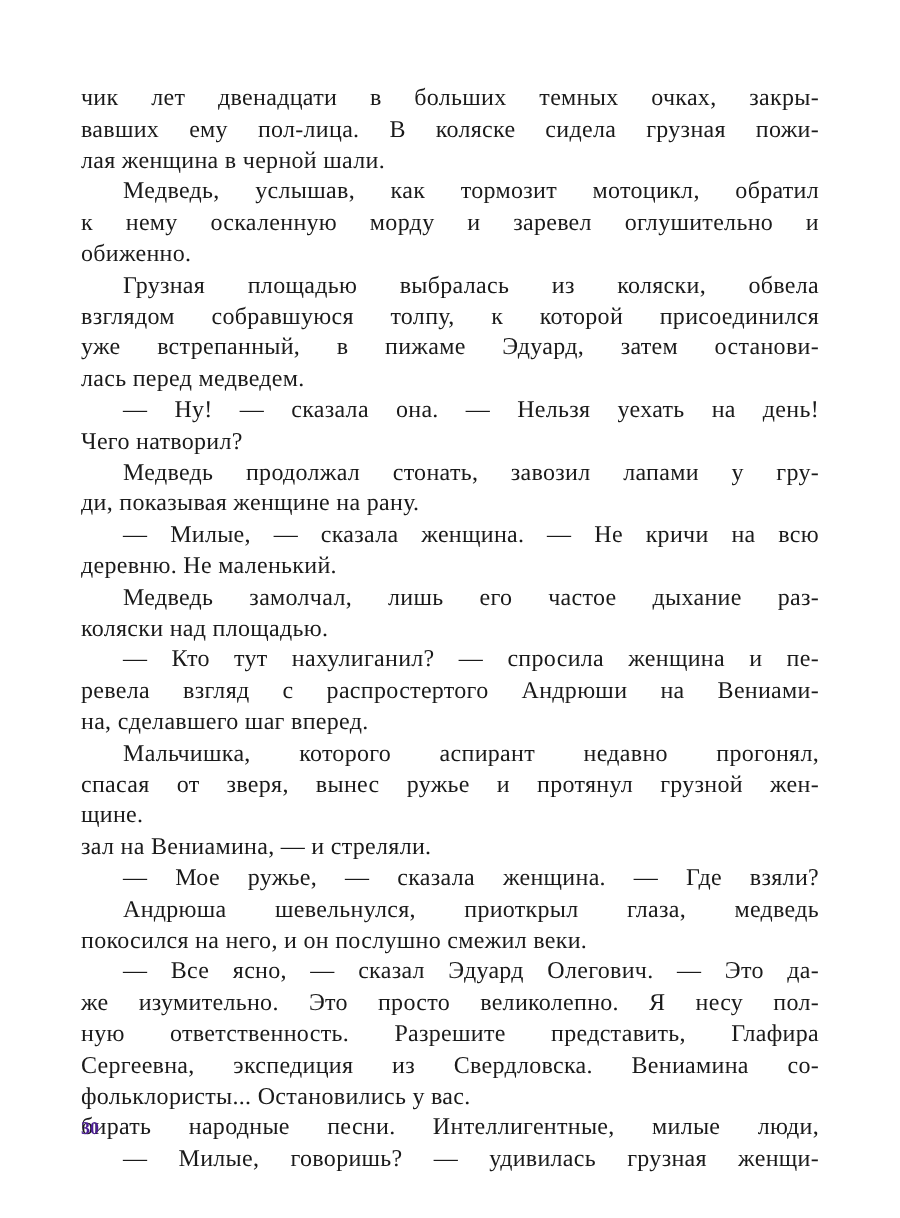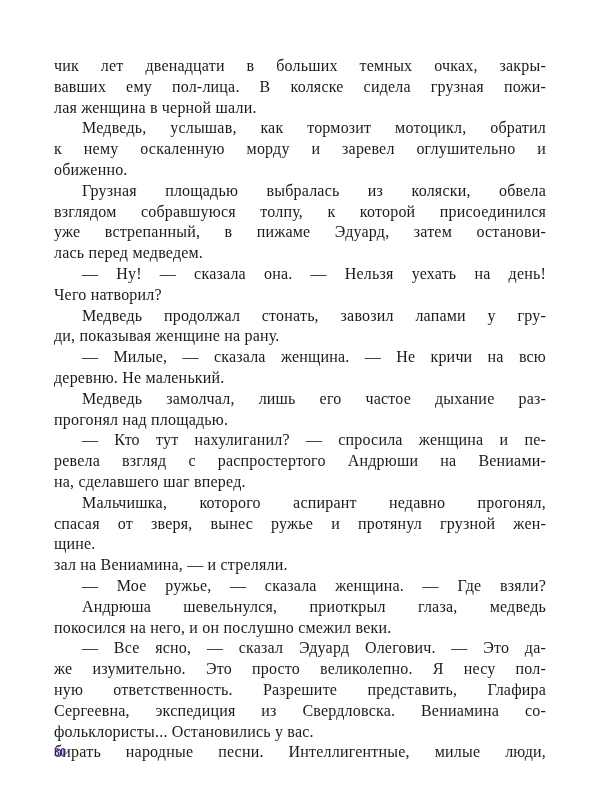--- a/index.html
+++ b/index.html
@@ -60,31 +60,32 @@
     <div class="line">взглядом собравшуюся толпу, к которой присоединился</div>
     <div class="line">уже встрепанный, в пижаме Эдуард, затем останови-</div>
     <div class="line last">лась перед медведем.</div>
     <div class="line indent">— Ну! — сказала она. — Нельзя уехать на день!</div>
     <div class="line last">Чего натворил?</div>
     <div class="line indent">Медведь продолжал стонать, завозил лапами у гру-</div>
     <div class="line last">ди, показывая женщине на рану.</div>
     <div class="line indent">— Милые, — сказала женщина. — Не кричи на всю</div>
     <div class="line last">деревню. Не маленький.</div>
     <div class="line indent">Медведь замолчал, лишь его частое дыхание раз-</div>
-    <div class="line last">прогонял над площадью.</div>
+    <div class="line last">коляски над площадью.</div>
     <div class="line indent">— Кто тут нахулиганил? — спросила женщина и пе-</div>
     <div class="line">ревела взгляд с распростертого Андрюши на Вениами-</div>
     <div class="line last">на, сделавшего шаг вперед.</div>
     <div class="line indent">Мальчишка, которого аспирант недавно прогонял,</div>
     <div class="line">спасая от зверя, вынес ружье и протянул грузной жен-</div>
     <div class="line last">щине.</div>
     <div class="line last">зал на Вениамина, — и стреляли.</div>
     <div class="line indent">— Мое ружье, — сказала женщина. — Где взяли?</div>
     <div class="line indent">Андрюша шевельнулся, приоткрыл глаза, медведь</div>
     <div class="line last">покосился на него, и он послушно смежил веки.</div>
     <div class="line indent">— Все ясно, — сказал Эдуард Олегович. — Это да-</div>
     <div class="line">же изумительно. Это просто великолепно. Я несу пол-</div>
     <div class="line">ную ответственность. Разрешите представить, Глафира</div>
     <div class="line">Сергеевна, экспедиция из Свердловска. Вениамина со-</div>
     <div class="line last">фольклористы... Остановились у вас.</div>
     <div class="line">бирать народные песни. Интеллигентные, милые люди,</div>
+    <div class="line indent">— Милые, говоришь? — удивилась грузная женщи-</div>
   </div>
 <div class="page-number">30</div>
 
 </body></html>

